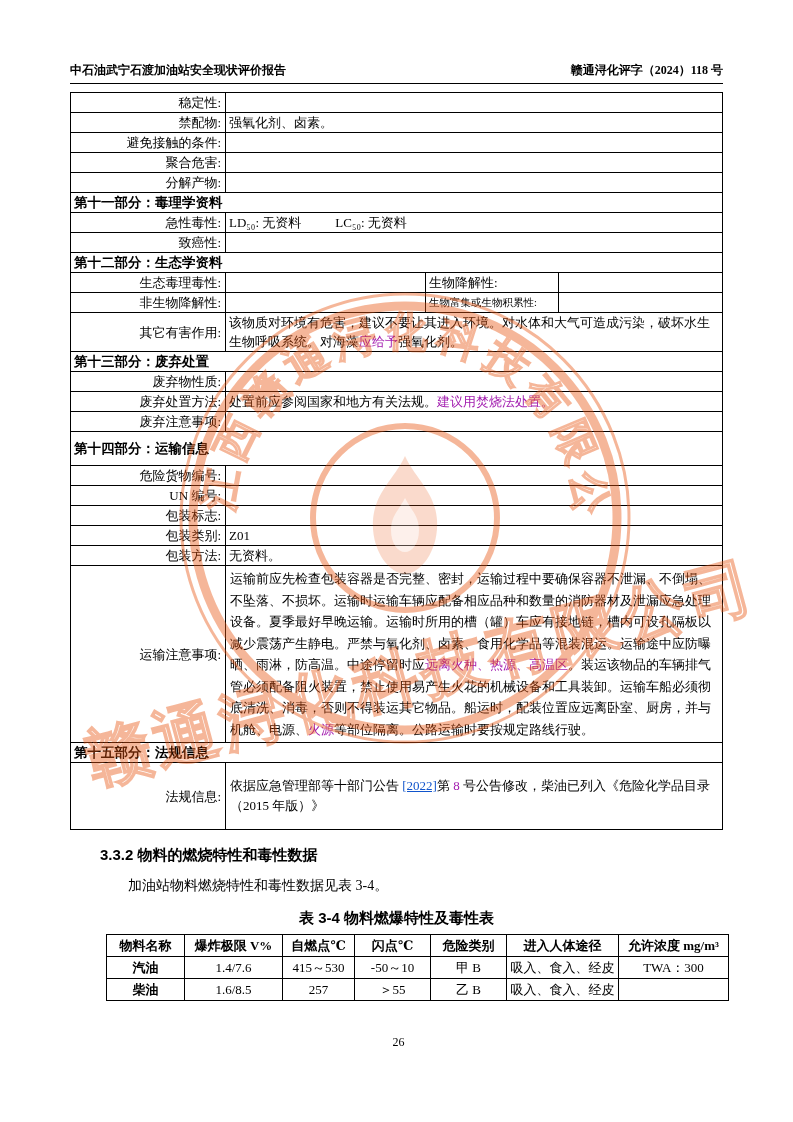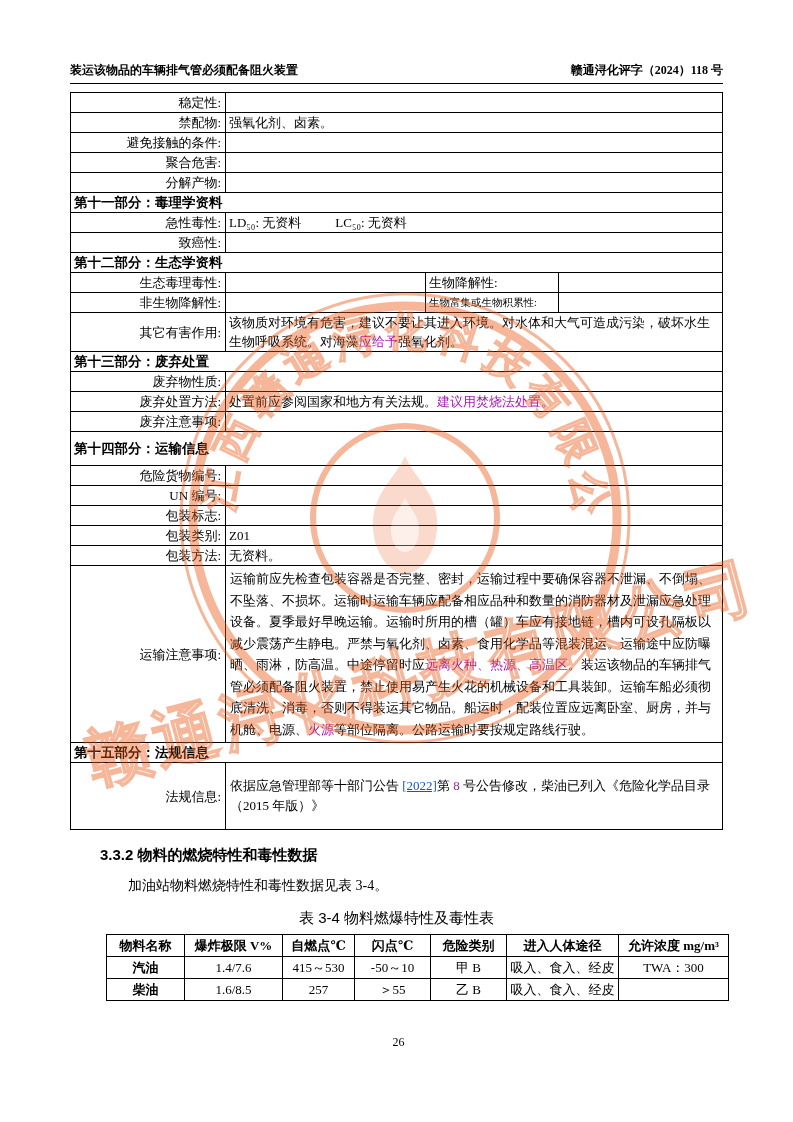--- a/index.html
+++ b/index.html
@@ -17,37 +17,37 @@
   .msds td.transport{line-height:21.5px;padding:2px 4px;vertical-align:middle}
   .msds td.law{line-height:20px;padding:13px 4px}
   .small{font-size:10.5px}
   .red{color:#a21caf}
   .blue{color:#1155cc;text-decoration:underline;cursor:pointer}
   .gap{margin-left:34px}
   h2.sec-heading{font-family:"Liberation Sans","DejaVu Sans",sans-serif;font-size:15px;
         font-weight:bold;margin:16px 0 0 30px}
   p.para{font-size:14px;margin:12px 0 0 30px;text-indent:2em}
   .tbl-title{font-family:"Liberation Sans","DejaVu Sans",sans-serif;text-align:center;
-        font-size:15px;font-weight:normal;margin-top:14px}
+        font-size:15px;font-weight:bold;margin-top:14px}
   table.mat{border-collapse:collapse;table-layout:fixed;font-size:13px;width:622px;margin:6px 0 0 36px}
   .mat th,.mat td{border:1px solid #000;height:21px;line-height:21px;padding:0 2px;text-align:center}
   .mat th{font-weight:bold}
   .mat td.mname{font-weight:bold}
   .page-footer{position:absolute;left:4px;right:0;bottom:72px;text-align:center;font-size:12px}
   .watermark{position:absolute;left:142px;top:218px;width:560px;height:660px;
         opacity:.42;pointer-events:none;z-index:5}
   .watermark svg{overflow:visible}
 </style>
 </head>
 <body>
 
 <div class="page">
 
   <div class="doc-header">
-    <span>装运该物品的车辆排气管必须配备阻火装置</span>
+    <span>中石油武宁石渡加油站安全现状评价报告</span>
     <span>赣通浔化评字（2024）118 号</span>
   </div>
 
   <table class="msds">
     <colgroup>
         <col style="width:155px">
         <col style="width:200px">
         <col style="width:133px">
         <col>
       </colgroup>

